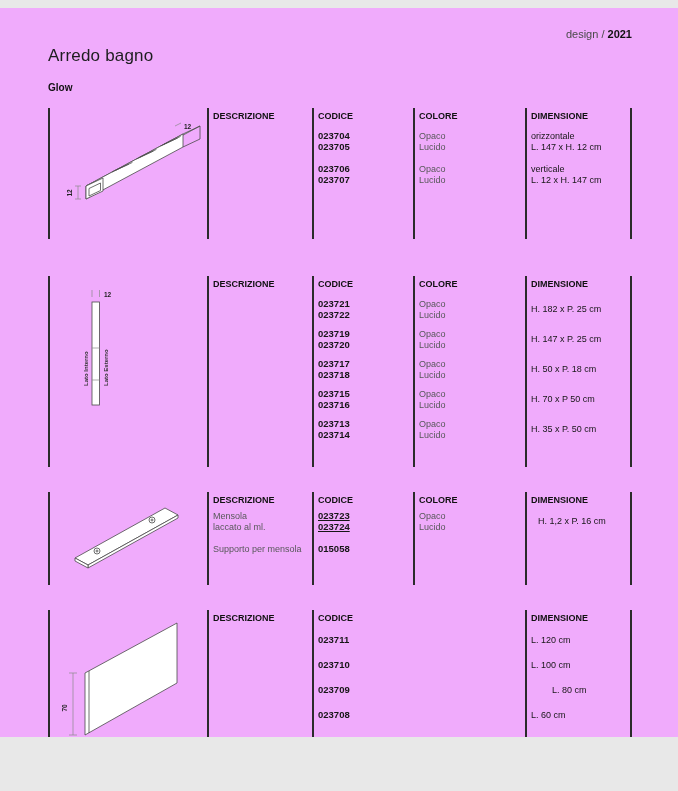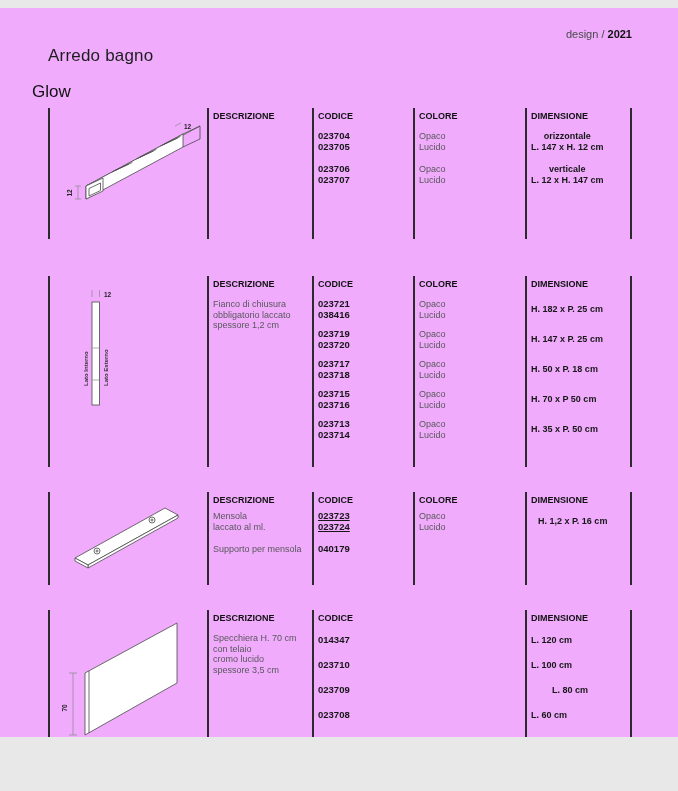--- a/index.html
+++ b/index.html
@@ -4,34 +4,34 @@
 <style>
   html,body{margin:0;padding:0;background:#e8e8e8;}
   .page{
     position:relative;width:678px;height:729px;background:#f0abfc;
     font-family:"Liberation Sans","DejaVu Sans",sans-serif;color:#161616;
     overflow:hidden;margin:8px auto;
   }
   .brand{position:absolute;top:20px;right:46px;font-size:11px;color:#4a4a4a;}
   .brand b{color:#111;font-weight:bold;}
   .page-title{position:absolute;left:48px;top:38px;font-size:17px;color:#1d1d1f;letter-spacing:.2px;}
-  .collection{position:absolute;left:32px;top:74px;font-size:17px;font-weight:normal;color:#111;}
+  .collection{position:absolute;left:48px;top:74px;font-size:10px;font-weight:bold;color:#111;}
   .page-num{position:absolute;right:46px;top:746px;font-size:11px;font-weight:bold;color:#111;}
 
   .section{position:absolute;left:48px;width:584px;}
   .rule{position:absolute;top:0;width:1.5px;height:100%;background:#2b2b2b;}
   .colhead{position:absolute;top:3px;font-size:9px;font-weight:bold;color:#111;white-space:nowrap;}
   .cell{position:absolute;white-space:nowrap;}
   .desc{font-size:9px;line-height:10.5px;color:#58585a;}
   .desc span{display:block;}
   .code{font-size:9.5px;line-height:10.5px;font-weight:bold;color:#161616;}
   .code span{display:block;}
   .colore{font-size:9px;line-height:10.5px;color:#58585a;}
   .colore span{display:block;}
-  .dim{font-size:9px;line-height:10.5px;font-weight:bold;color:#161616;text-align:center;}
+  .dim{font-size:9px;line-height:10.5px;font-weight:normal;color:#161616;}
   .dim span{display:block;}
 
   .drawing{position:absolute;}
   .dr{stroke:#4a4a4a;stroke-width:.8;fill:none;}
   .drf{stroke:#4a4a4a;stroke-width:.8;fill:#fff;}
   .dml{stroke:#8a8a8a;stroke-width:.7;fill:none;}
   .dlab{font-family:"Liberation Sans",sans-serif;font-size:6.5px;font-weight:bold;fill:#222;}
   .dlab2{font-family:"Liberation Sans",sans-serif;font-size:6px;font-weight:bold;fill:#333;}
 </style>
 </head>
@@ -126,29 +126,24 @@
       <rect class="drf" x="32" y="22" width="7.5" height="103"></rect>
       <line class="dml" x1="32" y1="68" x2="39.5" y2="68"></line>
       <line class="dml" x1="32" y1="100" x2="39.5" y2="100"></line>
       <line class="dml" x1="32" y1="10" x2="32" y2="17"></line>
       <line class="dml" x1="39.5" y1="10" x2="39.5" y2="17"></line>
       <text class="dlab" x="44" y="17">12</text>
       <text class="dlab2" transform="translate(28,106) rotate(-90)">Lato Interno</text>
       <text class="dlab2" transform="translate(48,106) rotate(-90)">Lato Esterno</text>
     </svg>
 
-    <div class="cell desc" style="left:165px;top:23px;">
-      <span>Fianco di chiusura</span>
-      <span>obbligatorio laccato</span>
-      <span>spessore 1,2 cm</span>
-    </div>
 
     <div class="cell code" style="left:270px;top:23px;">
       <span>023721</span>
-      <span>038416</span>
+      <span>023722</span>
     </div>
     <div class="cell colore" style="left:371px;top:23px;">
       <span>Opaco</span>
       <span>Lucido</span>
     </div>
     <div class="cell dim" style="left:483px;top:28px;">
       <span>H. 182 x P. 25 cm</span>
     </div>
 
     <div class="cell code" style="left:270px;top:53px;">
@@ -229,21 +224,21 @@
     </div>
     <div class="cell desc" style="left:165px;top:52px;">
       <span>Supporto per mensola</span>
     </div>
 
     <div class="cell code" style="left:270px;top:19px;text-decoration:underline;">
       <span>023723</span>
       <span>023724</span>
     </div>
     <div class="cell code" style="left:270px;top:52px;">
-      <span>040179</span>
+      <span>015058</span>
     </div>
     <div class="cell colore" style="left:371px;top:19px;">
       <span>Opaco</span>
       <span>Lucido</span>
     </div>
     <div class="cell dim" style="left:490px;top:24px;">
       <span>H. 1,2 x P. 16 cm</span>
     </div>
   </div>
 
@@ -260,29 +255,23 @@
 
     <svg class="drawing" style="left:10px;top:4px;" width="135" height="130" viewBox="0 0 135 130">
       <polygon class="drf" points="27,59 119,9 119,69 27,121"></polygon>
       <line class="dr" x1="31" y1="57" x2="31" y2="119"></line>
       <line class="dml" x1="15" y1="59" x2="15" y2="121"></line>
       <line class="dml" x1="11" y1="59" x2="19" y2="59"></line>
       <line class="dml" x1="11" y1="121" x2="19" y2="121"></line>
       <text class="dlab" transform="translate(9,94) rotate(-90)" text-anchor="middle">70</text>
     </svg>
 
-    <div class="cell desc" style="left:165px;top:23px;">
-      <span>Specchiera H. 70 cm</span>
-      <span>con telaio</span>
-      <span>cromo lucido</span>
-      <span>spessore 3,5 cm</span>
-    </div>
 
     <div class="cell code" style="left:270px;top:25px;">
-        <span>014347</span>
+        <span>023711</span>
       </div>
     <div class="cell dim" style="left:483px;top:25px;">
         <span>L. 120 cm</span>
       </div>
 
     <div class="cell code" style="left:270px;top:50px;">
         <span>023710</span>
       </div>
     <div class="cell dim" style="left:483px;top:50px;">
         <span>L. 100 cm</span>

